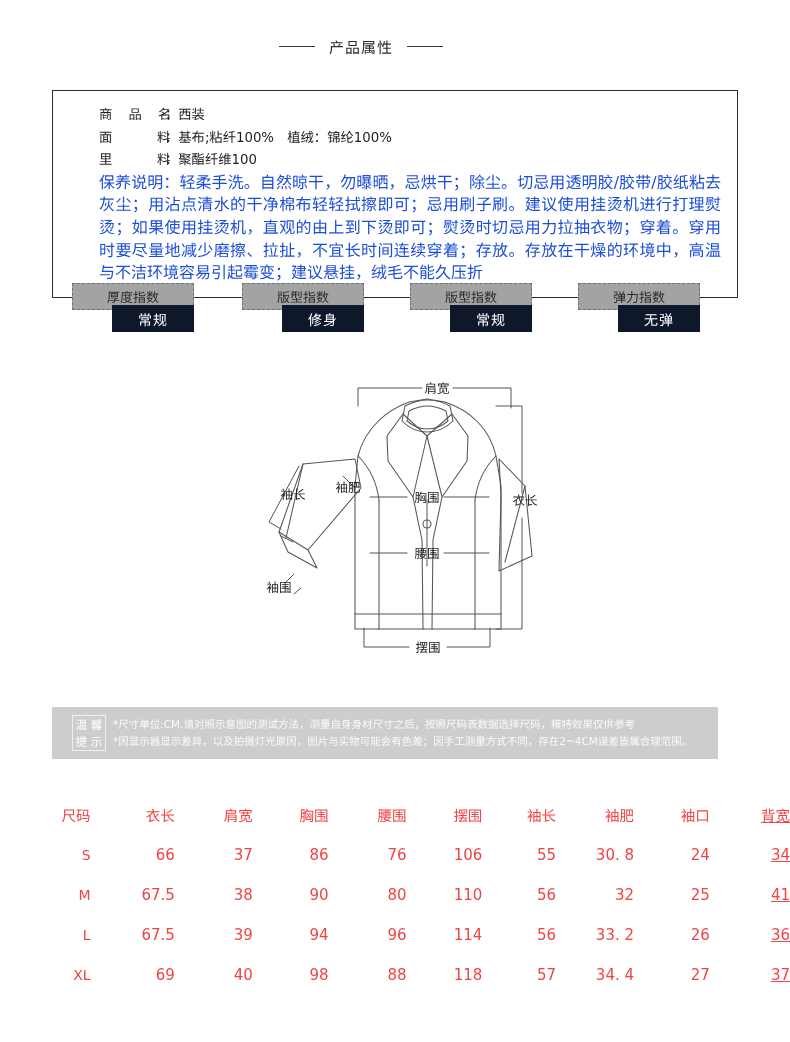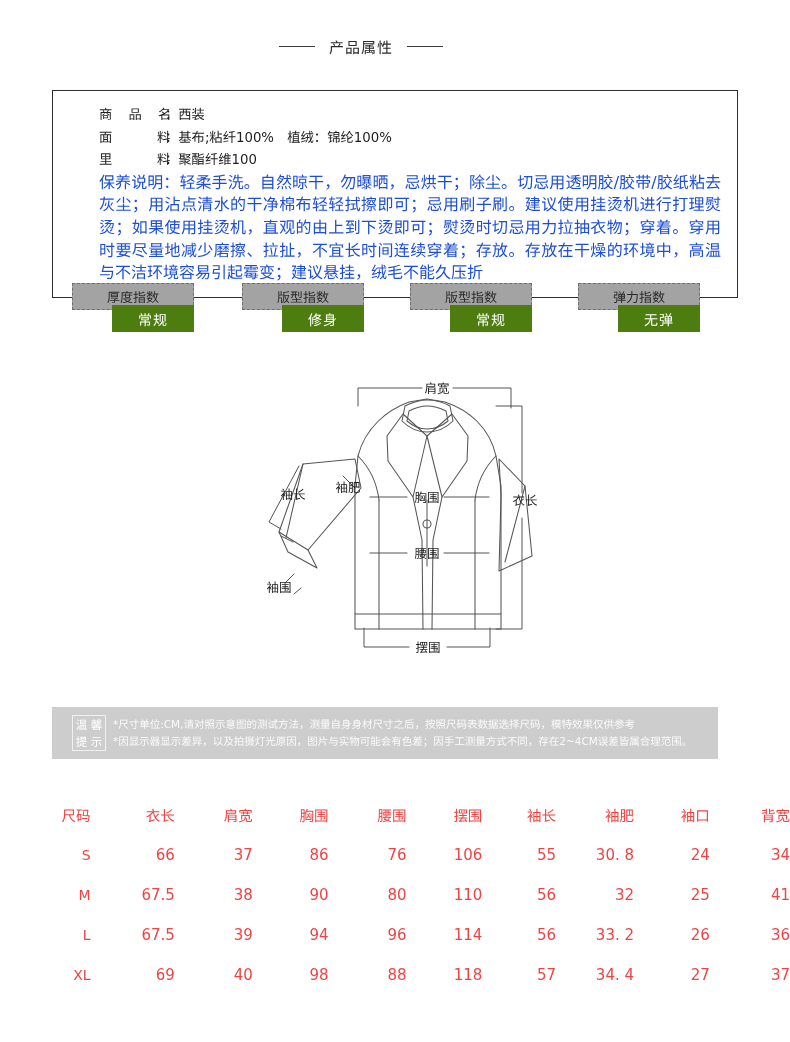--- a/index.html
+++ b/index.html
@@ -99,21 +99,21 @@
     font-size: 13px;
     color: #2b2b2b;
     background: #a3a3a3;
   }
   .badge-value {
     position: absolute;
     left: 60px;
     top: 22px;
     width: 82px;
     height: 27px;
-    background: #4d7c0f;
+    background: #0f172a;
     display: flex;
     align-items: center;
     justify-content: center;
     color: #ffffff;
     font-size: 14px;
     letter-spacing: 1px;
   }
 
   
   .diagram {
@@ -185,21 +185,21 @@
   .size-table tbody td.size-cell { font-size: 14px; }
   .c0 { width: 86px; }
   .c1 { width: 80px; }
   .c2 { width: 74px; }
   .c3 { width: 72px; }
   .c4 { width: 74px; }
   .c5 { width: 72px; }
   .c6 { width: 70px; }
   .c7 { width: 74px; }
   .c8 { width: 72px; }
-  .c9 { width: 76px; }
+  .c9 { width: 76px; text-decoration: underline; }
 </style>
 </head>
 <body>
 
 <div class="section-title">
   <span class="title-rule"></span>
   <span class="title-text">产品属性</span>
   <span class="title-rule"></span>
 </div>
 

